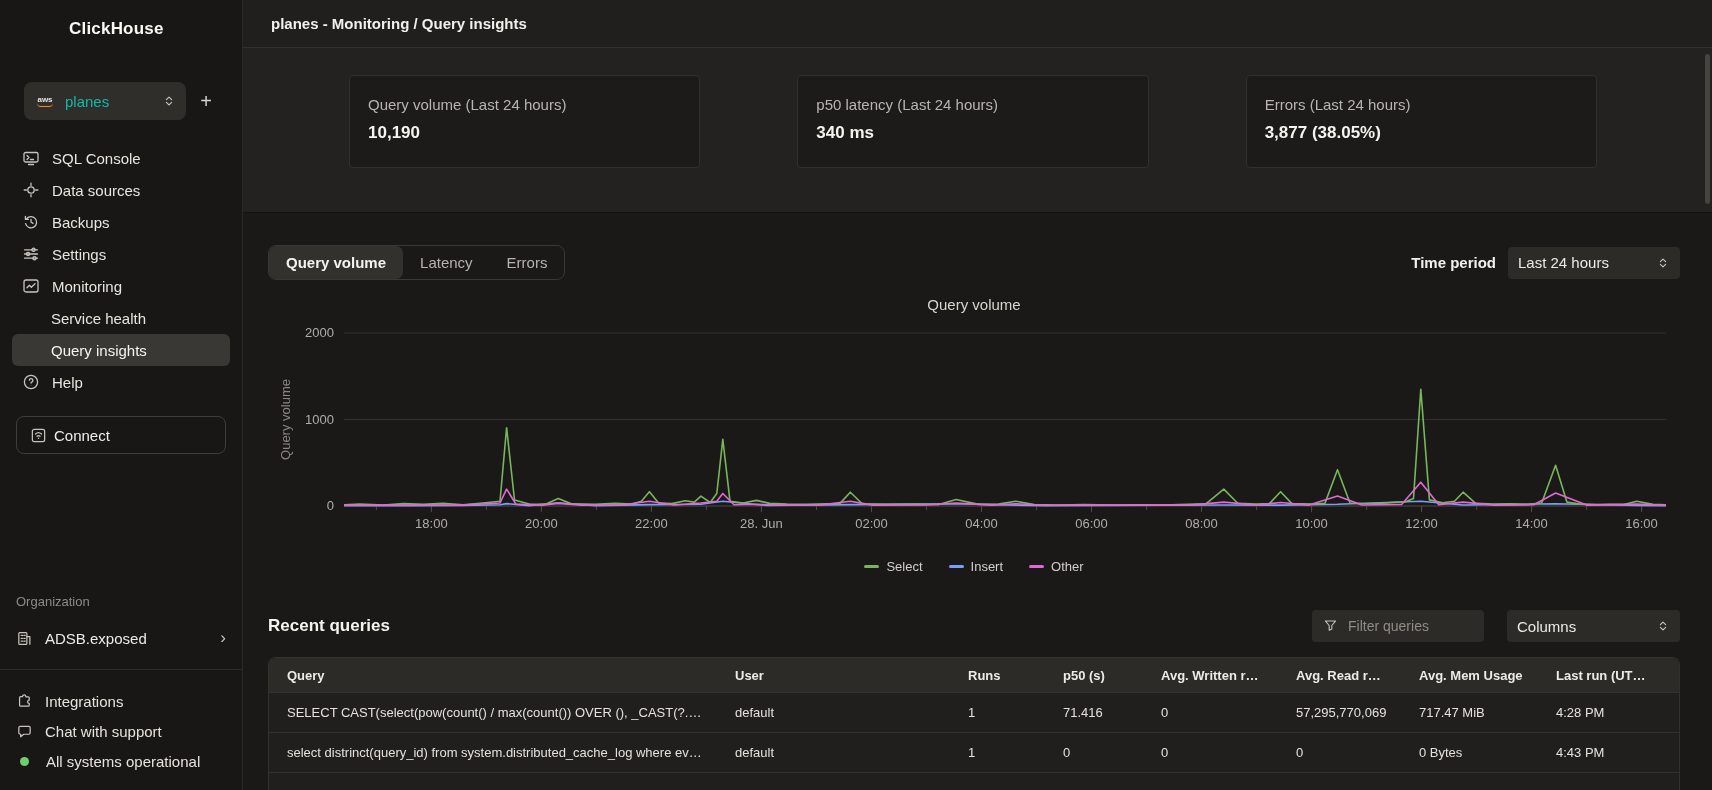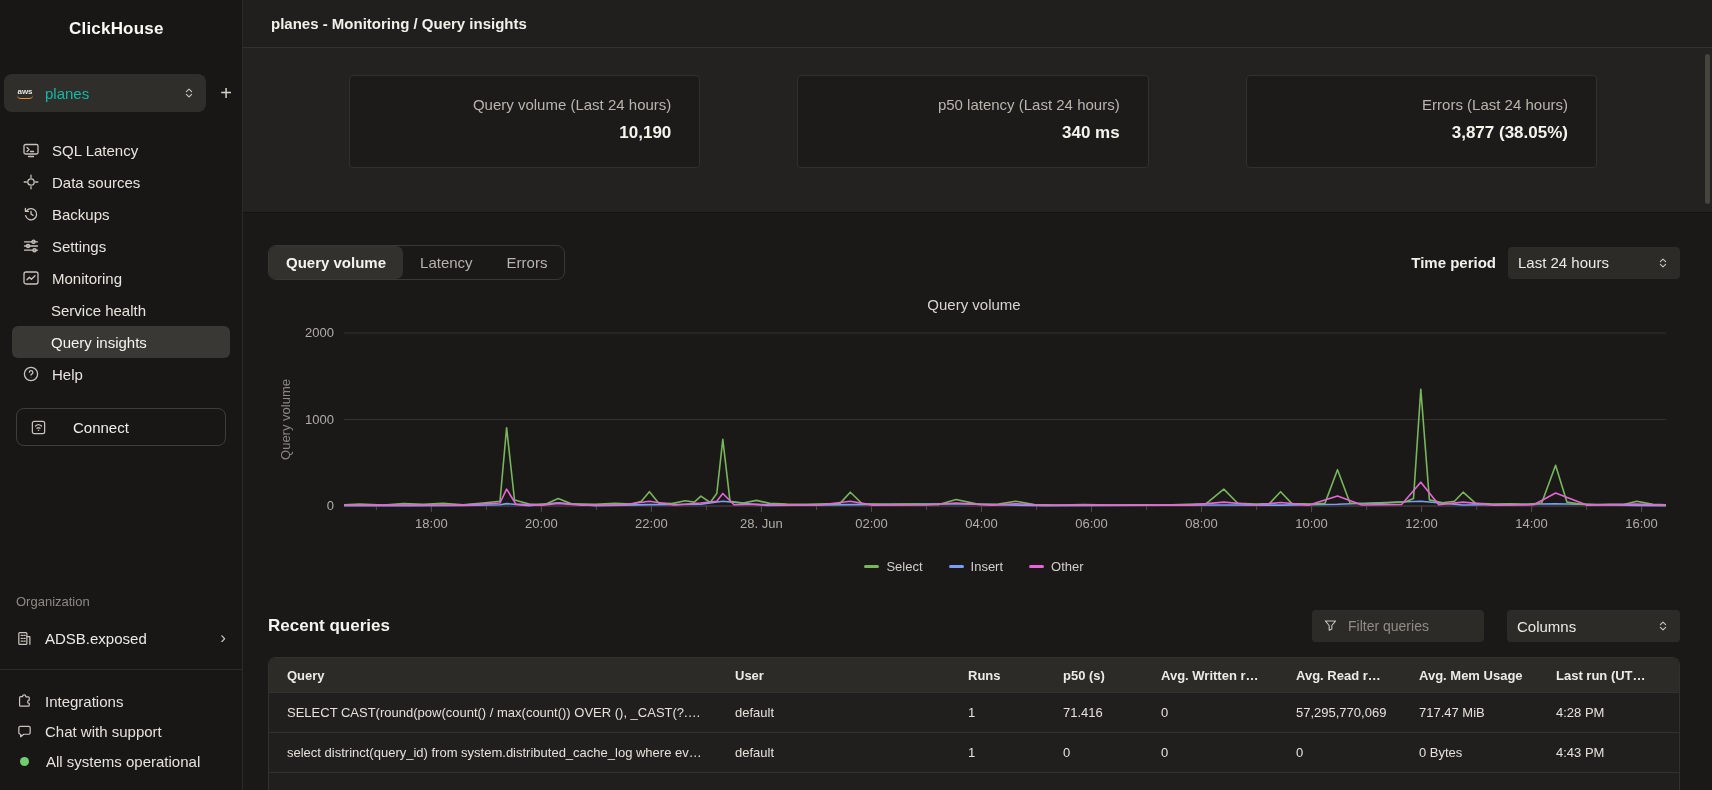--- a/index.html
+++ b/index.html
@@ -8,58 +8,58 @@
   .app { display:flex; width:100%; height:100%; }
 
   
   .sidebar { width:243px; min-width:243px; background:#181715; border-right:1px solid #2a2925;
     display:flex; flex-direction:column; padding:12px 0 14px; }
   .logo-row { display:flex; align-items:center; padding:4px 16px 4px 16px;gap:44px; }
   .brand { font-size:17px; font-weight:700; color:#faf8f2; margin-left:9px; letter-spacing:.2px; }
   .notif-dot { width:12px; height:12px; border-radius:50%; background:#c98b8c; margin-left:auto; margin-right:16px; }
   .avatar { width:26px; height:26px; border-radius:50%; background:#ffffff; color:#222733;
     font-size:11px; font-weight:700; display:flex; align-items:center; justify-content:center; }
-  .service-row { display:flex; align-items:center; padding:0 4px; margin-top:28px; gap:8px; }
+  .service-row { display:flex; align-items:center; padding:0 24px; margin-top:36px; gap:8px; }
   .service-select { flex:1; height:38px; background:#2f2e2a; border-radius:8px; display:flex;
     align-items:center; padding:0 10px; gap:9px; cursor:pointer; }
   .service-select .svc-name { font-size:15px; color:#14b8a6; flex:1; }
   .aws-badge { width:22px; height:15px; display:flex; flex-direction:column; align-items:center; justify-content:center; }
   .aws-badge .aws-txt { font-size:8px; font-weight:700; color:#e8e6e0; line-height:7px; }
   .aws-badge .aws-swoosh { width:16px; height:4px; border-bottom:1.6px solid #e8912d; border-radius:0 0 8px 8px; }
   .add-btn { width:24px; height:24px; font-size:20px; font-weight:400; color:#d6d3cc; background:none;
     border:none; cursor:pointer; line-height:22px; }
   .nav { margin-top:22px; display:flex; flex-direction:column; padding:0 12px; }
   .nav-item { display:flex; align-items:center; gap:12px; height:32px; padding:0 10px;
     border-radius:6px; font-size:15px; color:#e8e5df; cursor:pointer; }
   .nav-item.indent { padding-left:39px; }
   .nav-item.active { background:#3a3835; color:#f5f3ed; }
   .nav-item .icn { width:18px; height:18px; flex:none; display:flex; align-items:center; }
   .connect-btn { margin:18px 16px 0; height:38px; border:1px solid #403e39; border-radius:8px;
-    background:none; color:#f0eee8; font-size:15px; display:flex; align-items:center; gap:26px;
+    background:none; color:#f0eee8; font-size:15px; display:flex; align-items:center; gap:7px;
     padding:0 13px; cursor:pointer; font-family:inherit; }
   .sb-spacer { flex:1; }
   .org-label { padding:0 16px; font-size:13px; color:#8d8a84; margin-bottom:12px; }
   .org-item { display:flex; align-items:center; gap:12px; padding:0 16px; height:34px;
     font-size:15px; color:#eceae4; cursor:pointer; }
   .org-item .chev-r { margin-left:auto; color:#c7c4bd; font-size:17px; }
   .sb-divider { border-top:1px solid #2d2c28; margin:14px 0 16px; }
   .foot-item { display:flex; align-items:center; gap:12px; padding:0 16px; height:30px;
     font-size:15px; color:#e6e3dd; cursor:pointer; }
   .status-dot { width:9px; height:9px; border-radius:50%; background:#6fce6e; margin:0 5px 0 4px; }
   svg.icon { stroke:#c7c4bd; stroke-width:1.3; fill:none; stroke-linecap:round; stroke-linejoin:round; }
 
   
   .main { flex:1; display:flex; flex-direction:column; position:relative; }
   .topbar { height:48px; min-height:48px; background:#211f1d; border-bottom:1px solid #33312c;
     display:flex; align-items:center; padding:0 28px; }
   .breadcrumb { font-size:15px; font-weight:700; color:#f2f0ea; }
   .stats-band { height:165px; min-height:165px; background:#232220; border-bottom:1px solid #141312;
     display:flex; gap:97px; padding:27px 115px 0 106px; }
   .stat-card { flex:1; height:93px; background:#1c1b19; border:1px solid #32302b; border-radius:4px;
-    padding:20px 28px;text-align:right; }
+    padding:20px 18px; }
   .stat-label { font-size:15px; color:#b8b5ae; }
   .stat-value { font-size:17px; font-weight:700; color:#f5f3ed; margin-top:10px; }
 
   .content { flex:1; padding:0 32px 0 25px; background:#1a1918; }
   .tabs-row { margin-top:32px; display:flex; align-items:center; }
   .tab-group { display:flex; border:1px solid #3a3834; border-radius:8px; padding:0; overflow:hidden; }
   .tab { padding:8px 17px; font-size:15px; color:#b6b3ac; cursor:pointer; background:none; border:none;
     font-family:inherit; }
   .tab.active { background:#32312d; color:#f5f3ed; font-weight:700; border-radius:7px; }
   .time-period { margin-left:auto; display:flex; align-items:center; gap:12px; }
@@ -133,21 +133,21 @@
     </div>
 
     <nav class="nav">
       <div class="nav-item">
         <span class="icn">
           <svg class="icon" width="18" height="18" viewBox="0 0 18 18">
               <rect x="2" y="3.5" width="14" height="9.5" rx="1.5"></rect>
               <path d="M6.5 15.5h5M5 6.5l2 2-2 2M8.5 10.5h3"></path>
             </svg>
         </span>
-        <span>SQL Latency</span>
+        <span>SQL Console</span>
       </div>
       <div class="nav-item">
         <span class="icn">
           <svg class="icon" width="18" height="18" viewBox="0 0 18 18">
               <circle cx="9" cy="9" r="3.2"></circle>
               <path d="M9 2.2v2.2M9 13.6v2.2M2.2 9h2.2M13.6 9h2.2"></path>
             </svg>
         </span>
         <span>Data sources</span>
       </div>
@@ -380,21 +380,21 @@
           <span class="t-cell">Query</span>
           <span class="t-cell">User</span>
           <span class="t-cell">Runs</span>
           <span class="t-cell">p50 (s)</span>
           <span class="t-cell">Avg. Written rows</span>
           <span class="t-cell">Avg. Read rows</span>
           <span class="t-cell">Avg. Mem Usage</span>
           <span class="t-cell"><span>Last run (UTC)</span><span class="sort-caret">^</span></span>
         </div>
         <div class="t-row">
-          <span class="t-cell">SELECT CAST(round(pow(count() / max(count()) OVER (), _CAST(?..)) * ...</span>
+          <span class="t-cell">SELECT CAST(select(pow(count() / max(count()) OVER (), _CAST(?..)) * ...</span>
           <span class="t-cell">default</span>
           <span class="t-cell">1</span>
           <span class="t-cell">71.416</span>
           <span class="t-cell">0</span>
           <span class="t-cell">57,295,770,069</span>
           <span class="t-cell">717.47 MiB</span>
           <span class="t-cell">4:28 PM</span>
         </div>
         <div class="t-row">
           <span class="t-cell">select distrinct(query_id) from system.distributed_cache_log where eve...</span>

